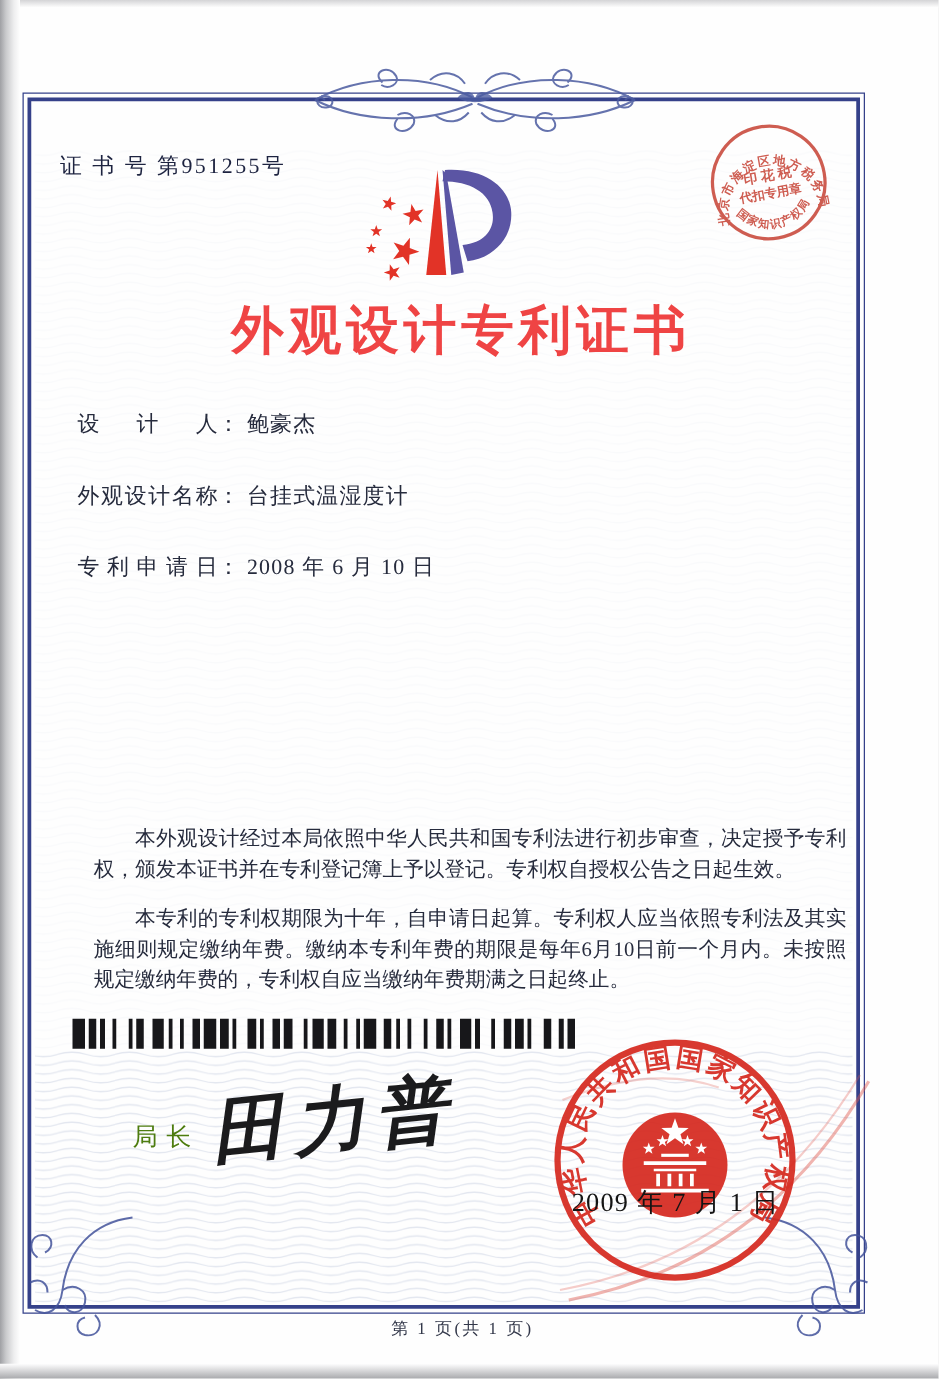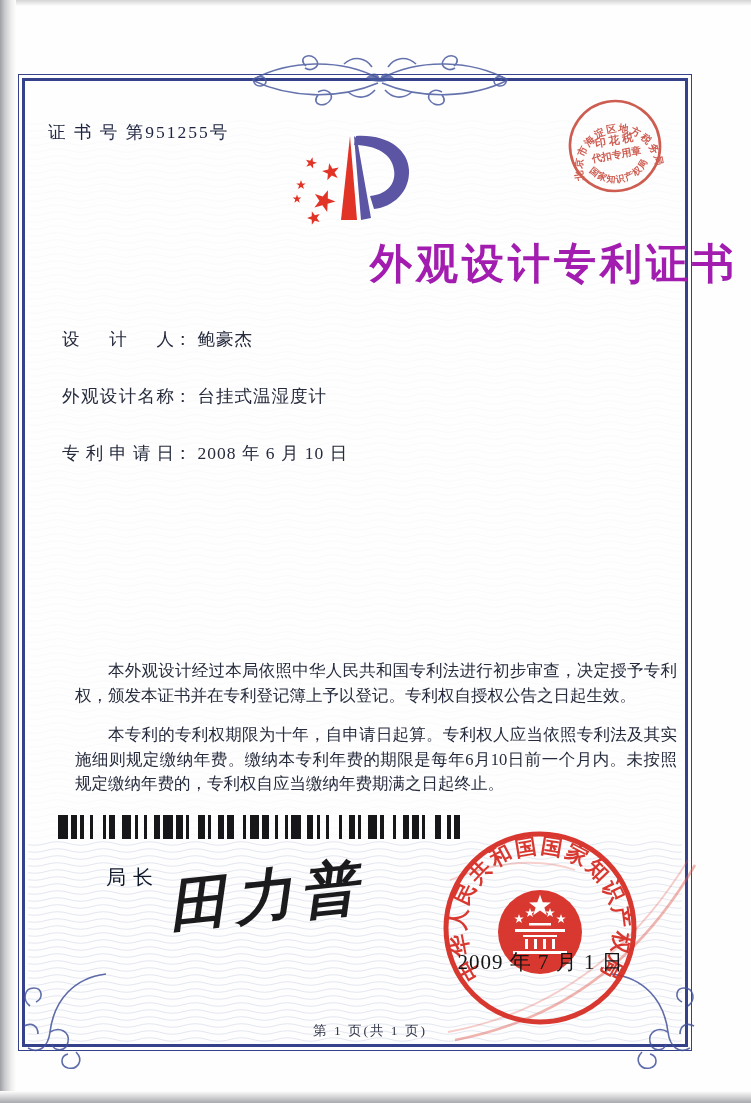--- a/index.html
+++ b/index.html
@@ -25,50 +25,50 @@
   .waves { position:absolute; left:0; top:0; width:751px; height:1103px; pointer-events:none; }
 
   .cert-no { position:absolute; left:48px; top:120px; font-size:17.5px;
     color:#1d2340; letter-spacing:2px; }
 
   .logo { position:absolute; left:290px; top:130px; }
 
   .stamp-tax { position:absolute; left:557px; top:88px; }
   .seal-gov { position:absolute; left:438px; top:826px; }
 
-  .title { position:absolute; left:0; top:236px; width:738px; text-align:right;
-    font-size:42px; font-weight:700; color:#a21caf; letter-spacing:4px; }
+  .title { position:absolute; left:0; top:236px; width:738px; text-align:center;
+    font-size:42px; font-weight:700; color:#ef4444; letter-spacing:4px; }
 
   .fields { position:absolute; left:62px; top:327px; width:600px; }
   .field-row { height:24px; margin-bottom:33px; font-size:17.5px; color:#262b3d;
     white-space:nowrap; }
   .flabel { display:inline-block; width:112px; text-align:justify; text-align-last:justify; }
   .fcolon { display:inline-block; margin-right:6px; }
   .fvalue { letter-spacing:1px; }
 
   .paras { position:absolute; left:60px; top:644px; width:632px;
     font-size:16.5px; line-height:24.5px; color:#262b3d; text-align:justify; }
   .paras p { text-indent:2em; margin:15px; }
 
   .barcode { position:absolute; left:58px; top:815px; width:412px; height:24px;
     display:flex; align-items:stretch; }
   .barcode div { height:100%; }
   .bc-bar { background:#17171a; }
   .bc-space { background:transparent; }
 
-  .sig-role { position:absolute; left:106px; top:864px; font-size:20px;
-    letter-spacing:7px; color:#0f172a; }
+  .sig-role { position:absolute; left:106px; top:896px; font-size:20px;
+    letter-spacing:7px; color:#4d7c0f; }
   .sig-name { position:absolute; left:168px; top:858px; font-size:58px;
     font-weight:700; font-style:italic; color:#1b1b1d; letter-spacing:8px;
     transform:rotate(-6deg); }
 
   .issue-date { position:absolute; left:428px; top:948px; width:225px;
     text-align:center; font-size:21px; color:#141414; letter-spacing:1px; z-index:6; }
 
-  .footer-page { position:absolute; left:0; top:1022px; width:740px;
+  .footer-page { position:absolute; left:0; top:1054px; width:740px;
     text-align:center; font-size:13.5px; color:#33384a; letter-spacing:2px; }
 
   .fl-top { position:absolute; left:248px; top:50px; }
   .fl-bl  { position:absolute; left:16px;  top:966px; }
   .fl-br  { position:absolute; left:606px; top:966px; }
   .red-swirl { position:absolute; left:430px; top:840px; pointer-events:none; }
 </style>
 </head>
 <body>
 

